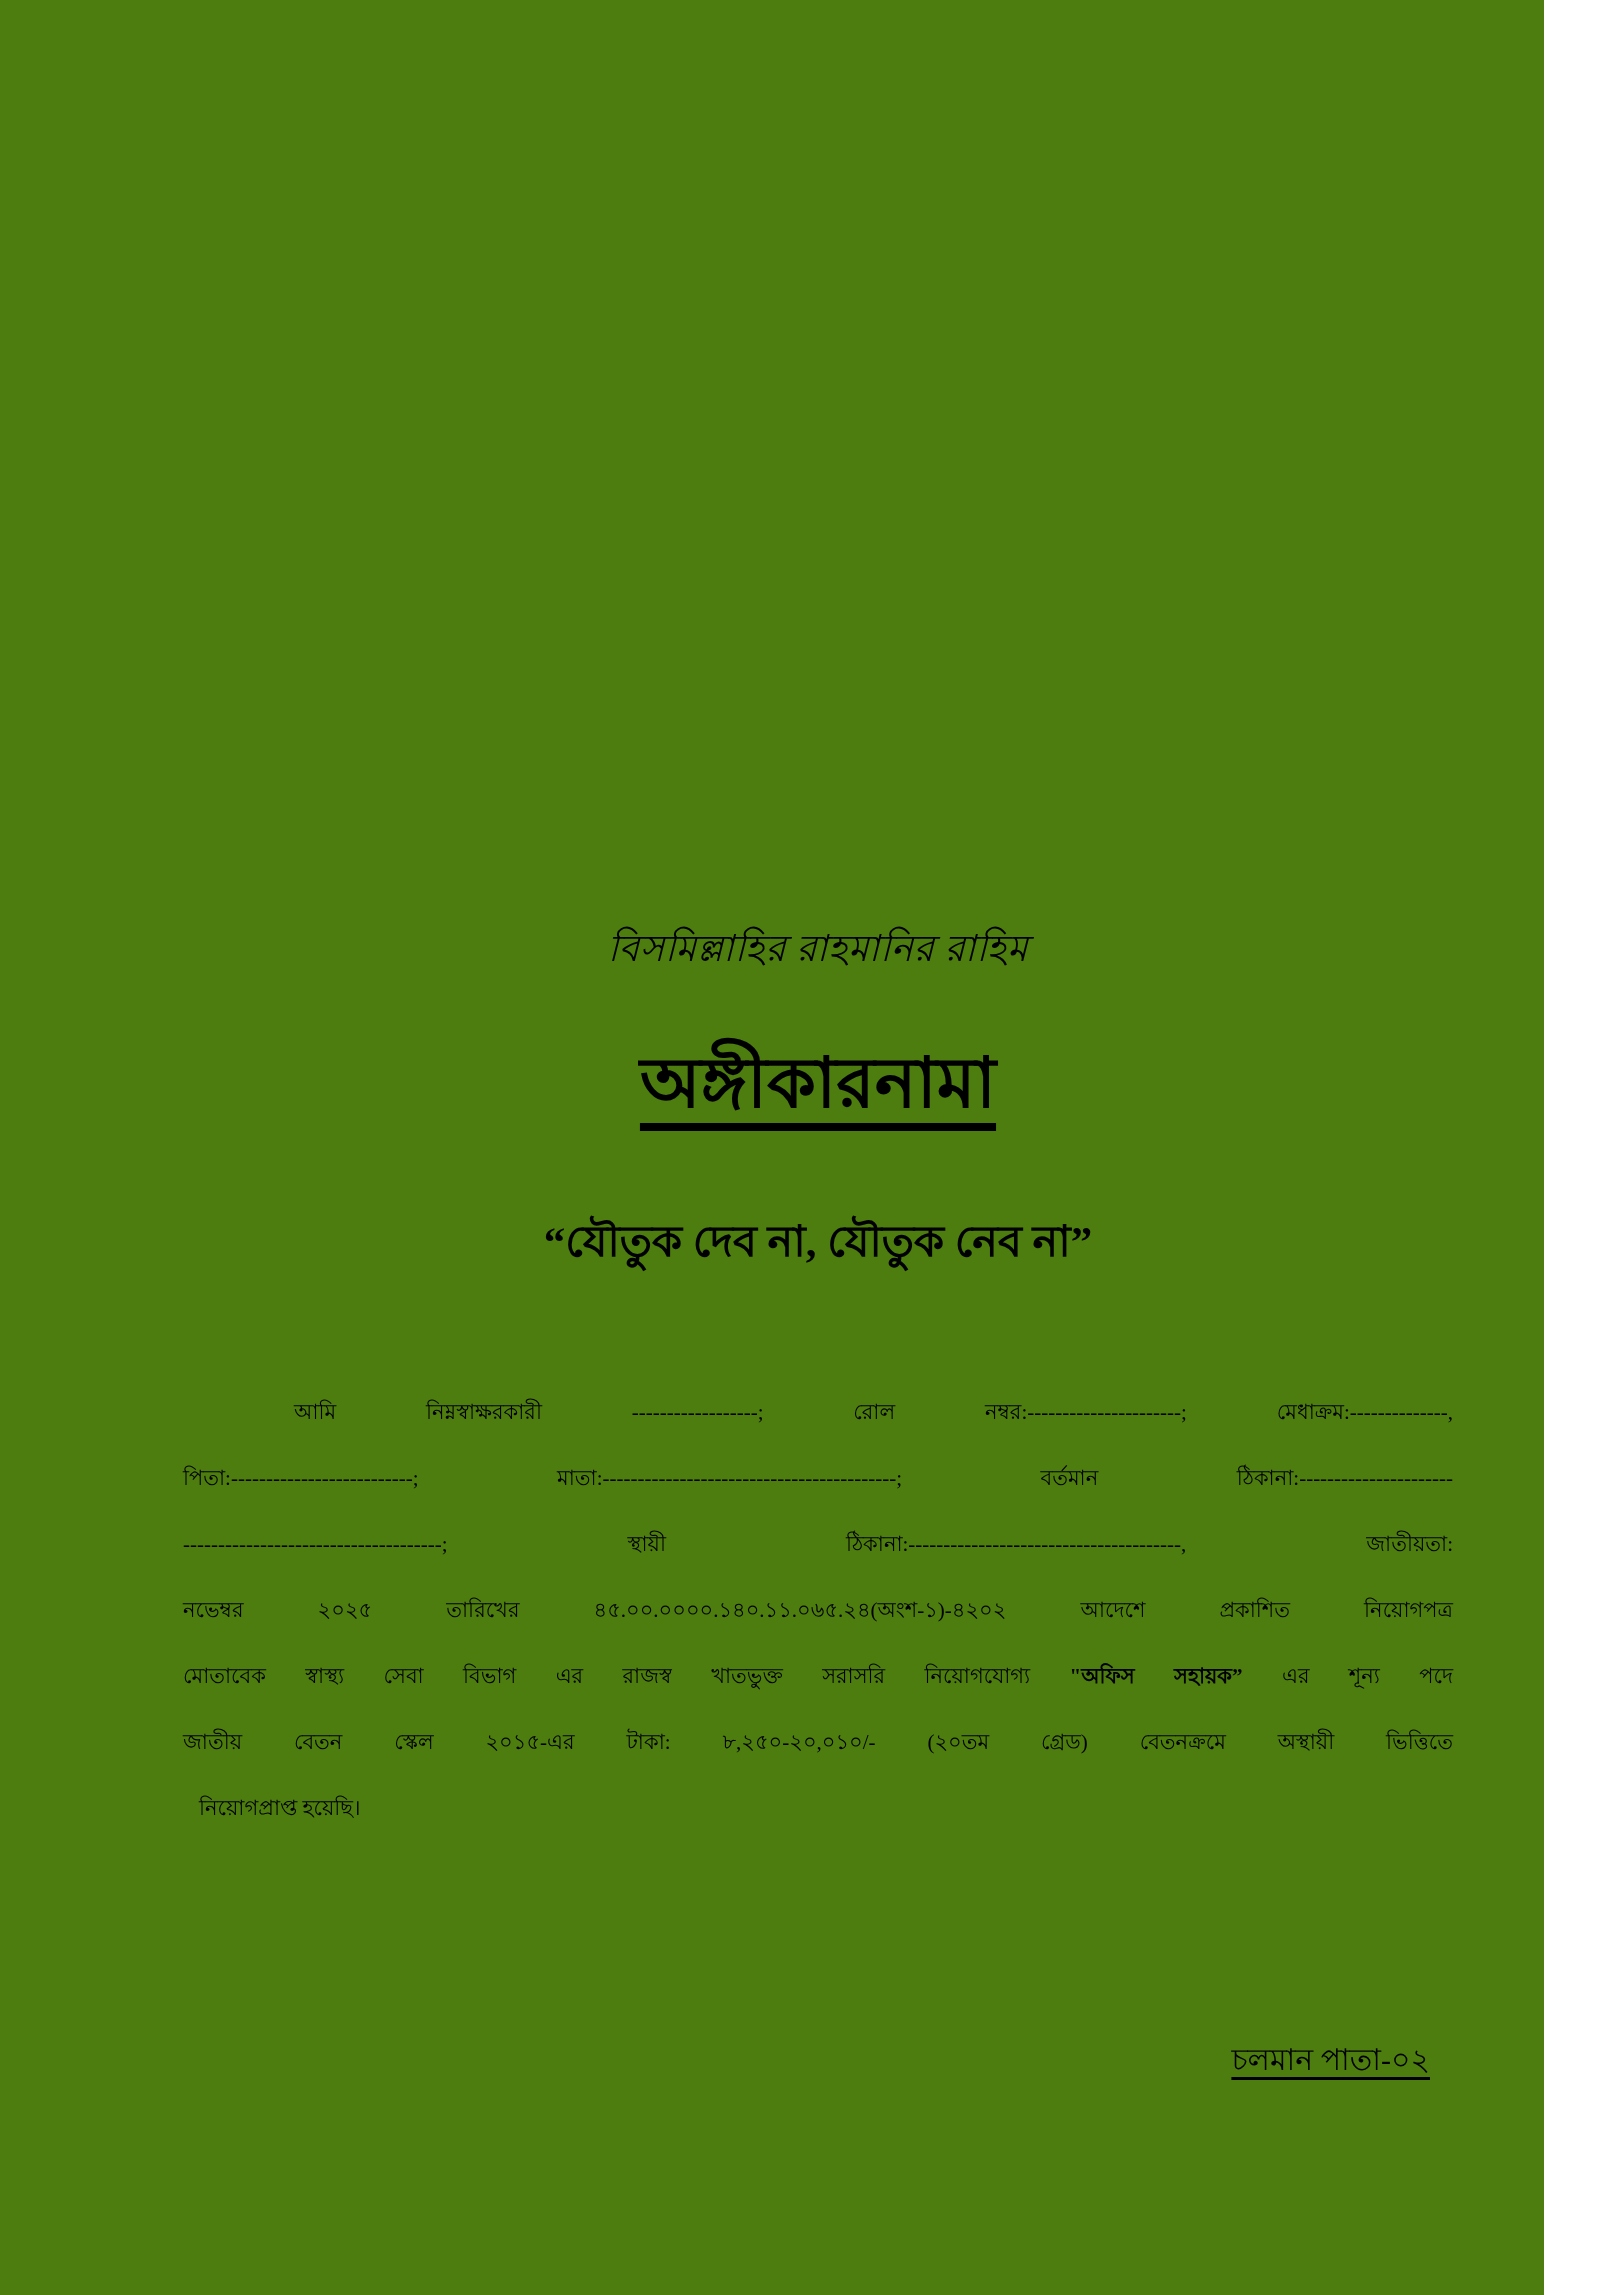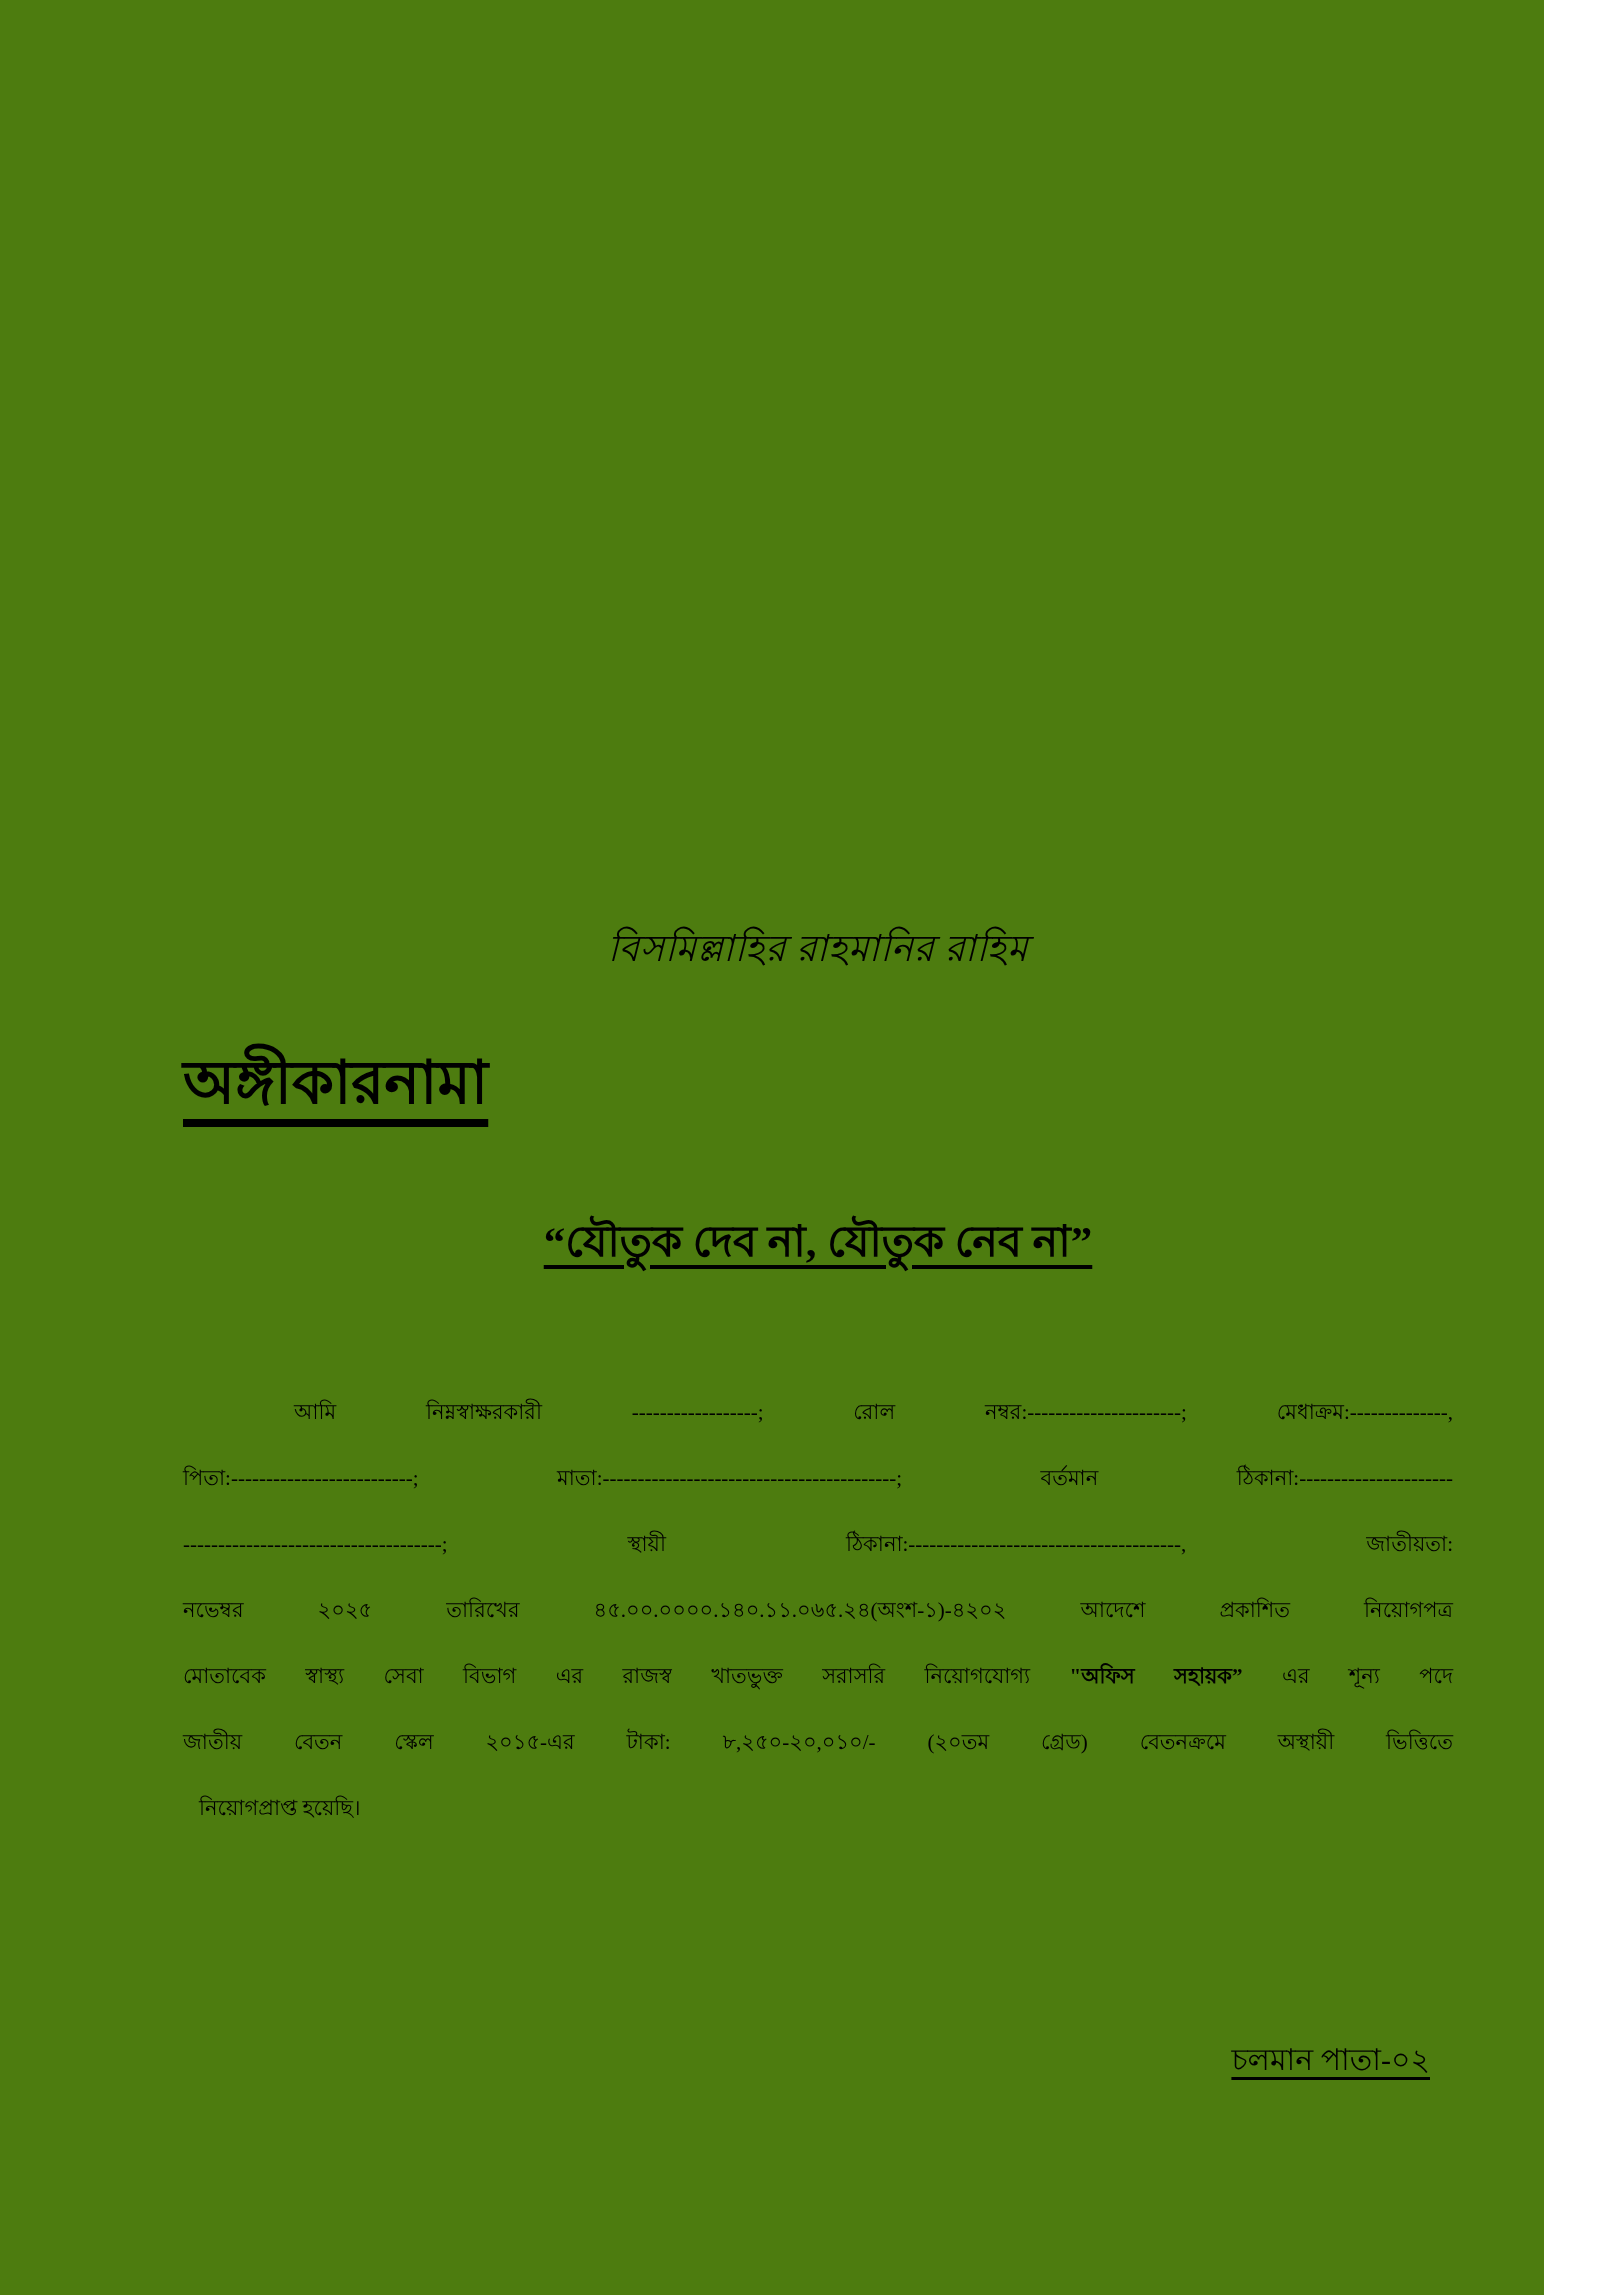--- a/index.html
+++ b/index.html
@@ -30,42 +30,41 @@
     text-align: center;
     font-style: italic;
     font-size: 37px;
     letter-spacing: 0.7px;
   }
   .doc-title {
     position: absolute;
     top: 1031px;
     left: 0;
     width: 100%;
-    text-align: left;
+    text-align: center;
     font-weight: bold;
-    font-size: 60px;
+    font-size: 70px;
     line-height: 105px;
   }
   .doc-title span {
     text-decoration: underline;
     text-decoration-thickness: 7.9px;
     text-underline-offset: 15.7px;
   }
   .pledge {
     position: absolute;
     top: 1212px;
     left: 0;
     width: 100%;
     text-align: center;
     font-weight: bold;
     font-size: 43px;
     line-height: 59px;
   }
   .pledge span {
-    text-decoration: underline;
     text-decoration-thickness: 3.9px;
     text-underline-offset: 9.2px;
   }
   .body-text {
     position: absolute;
     top: 1379px;
     left: 0;
     width: 100%;
     font-size: 21px;
   }

